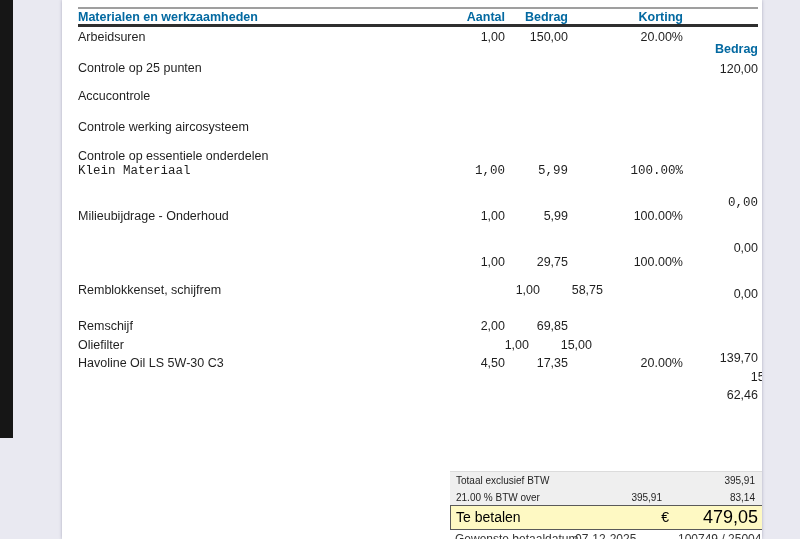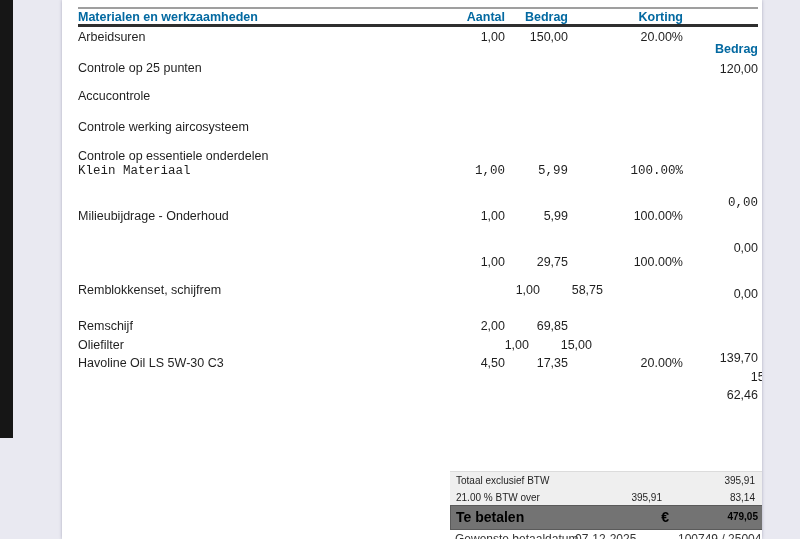--- a/index.html
+++ b/index.html
@@ -32,26 +32,26 @@
   .trow .c-amt{position:absolute;right:4px;margin-top:32px;}
   .thead{top:9px;font-weight:bold;color:#0369a1;}
   
   .totals-bg{position:absolute;left:388px;top:471px;width:315px;height:35px;background:#efefef;border-top:1px solid #dcdcdc;}
   .totals-row{position:absolute;left:388px;width:315px;height:17px;font-size:10px;line-height:16px;white-space:nowrap;}
   .totals-row .t-label{position:absolute;left:6px;}
   .totals-row .t-base{position:absolute;right:103px;}
   .totals-row .t-val{position:absolute;right:10px;}
   .due-box{
     position:absolute;left:388px;top:505px;width:313px;height:23px;
-    background:#737373;border:1.5px solid #5a5a5a;
-    font-weight:bold;font-size:14px;line-height:22px;color:#000;white-space:nowrap;
+    background:#fef9c3;border:1.5px solid #5a5a5a;
+    font-weight:normal;font-size:14px;line-height:22px;color:#000;white-space:nowrap;
   }
   .due-box .d-label{position:absolute;left:5px;}
   .due-box .d-cur{position:absolute;right:95px;}
-  .due-box .d-val{position:absolute;right:6px;font-size:10px;}
+  .due-box .d-val{position:absolute;right:6px;font-size:18px;}
   
   .footer-line{position:absolute;top:532px;left:0;width:700px;font-size:12px;color:#333;white-space:nowrap;}
   .footer-line .f-label{position:absolute;left:393px;}
   .footer-line .f-date{position:absolute;left:513px;}
   .footer-line .f-ref{position:absolute;left:616px;}
 </style>
 </head>
 <body>
 
 <div class="left-bar"></div>

